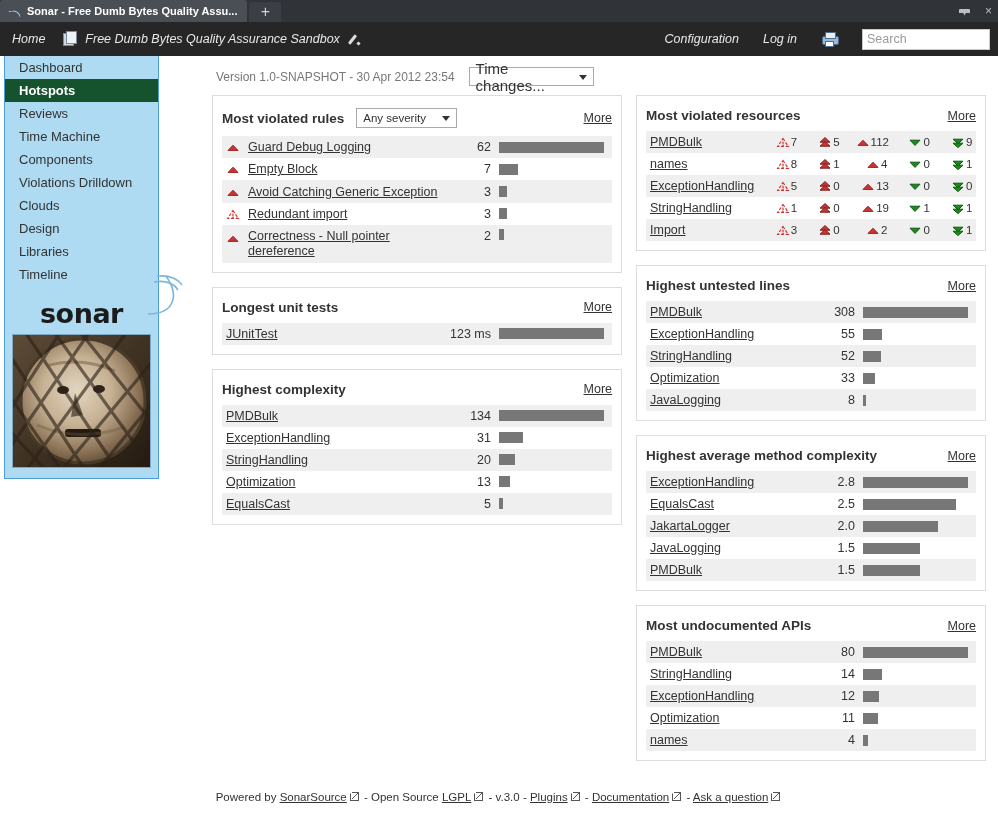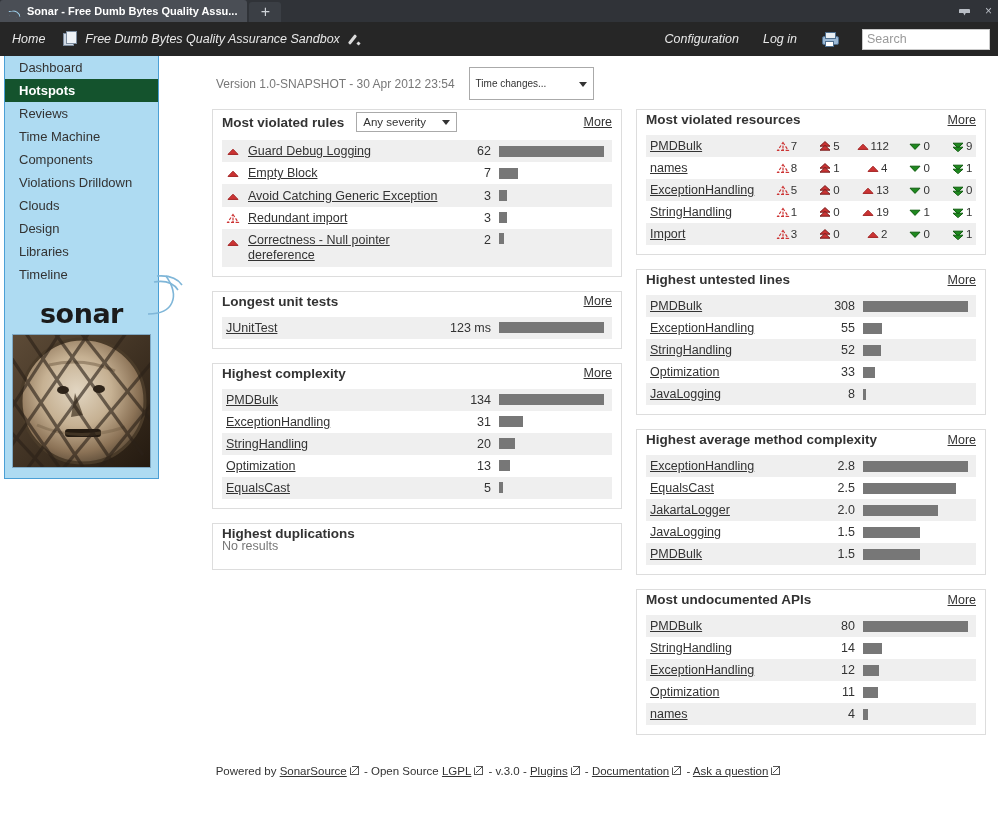--- a/index.html
+++ b/index.html
@@ -134,39 +134,39 @@
     width: 139px; height: 134px; margin: 2px auto 4px; display:block;
     border: 1px solid #7fa8c3; overflow:hidden; position:relative;
     background: #3a2a1c;
   }
 
   .content { flex: 1; padding: 8px 12px 0 9px; min-width: 0; }
   .version-bar { display:flex; align-items:center; gap: 14px; margin: 3px 0 9px 4px; }
   .version-text { color:#777; font-size: 12px; }
   .select-ctl {
     position: relative; border:1px solid #aaa; background:#fff;
-    height: 33px; font-size: 10px; color:#333;
+    height: 19px; font-size: 15px; color:#333;
     display:flex; align-items:center; padding: 0 20px 0 6px;
     font-family:"Liberation Sans",sans-serif;
   }
   .select-ctl .caret {
     position:absolute; right:6px; top:50%; margin-top:-2px;
     width:0;height:0;border-left:4px solid transparent;border-right:4px solid transparent;
     border-top:5px solid #333;
   }
   .sel-time { width: 125px; }
   .sel-sev { width: 101px; height: 20px; font-size: 11.5px; }
 
   .cols { display: flex; gap: 14px; align-items: flex-start; }
   .col-left { width: 410px; flex: 0 0 410px; }
   .col-right { flex: 1; min-width: 0; }
 
   .widget {
     border: 1px solid #ddd; background: #fff; margin-bottom: 14px;
-    padding: 2px 9px 9px;
+    padding: 12px 9px 9px;
   }
   .widget-head {
     display:flex; align-items:center; gap: 12px; margin-bottom: 8px;
   }
   .widget-title { font-size: 13.5px; font-weight: bold; color: #333; }
   .widget-more {
     margin-left:auto; font-size: 12.5px; color:#333;
     text-decoration: underline; cursor:pointer;
   }
   .no-results { font-size: 12.5px; color:#777; margin-top:-5px; }
@@ -467,26 +467,20 @@
               <td><a class="rlink" href="#">EqualsCast</a></td>
               <td class="tdnum">5</td>
               <td class="tdbar">
                     <div class="bar" style="width: 4px;"></div>
                   </td>
             </tr>
           </tbody>
             </table>
         </div>
 
-        <div class="widget" style="padding-bottom:16px;">
-          <div class="widget-head" style="margin-bottom:3px;">
-            <span class="widget-title">Highest duplications</span>
-          </div>
-          <div class="no-results">No results</div>
-        </div>
 
       </div>
 
       <div class="col-right">
 
         <div class="widget">
           <div class="widget-head">
             <span class="widget-title">Most violated resources</span>
             <span class="widget-more">More</span>
           </div>

